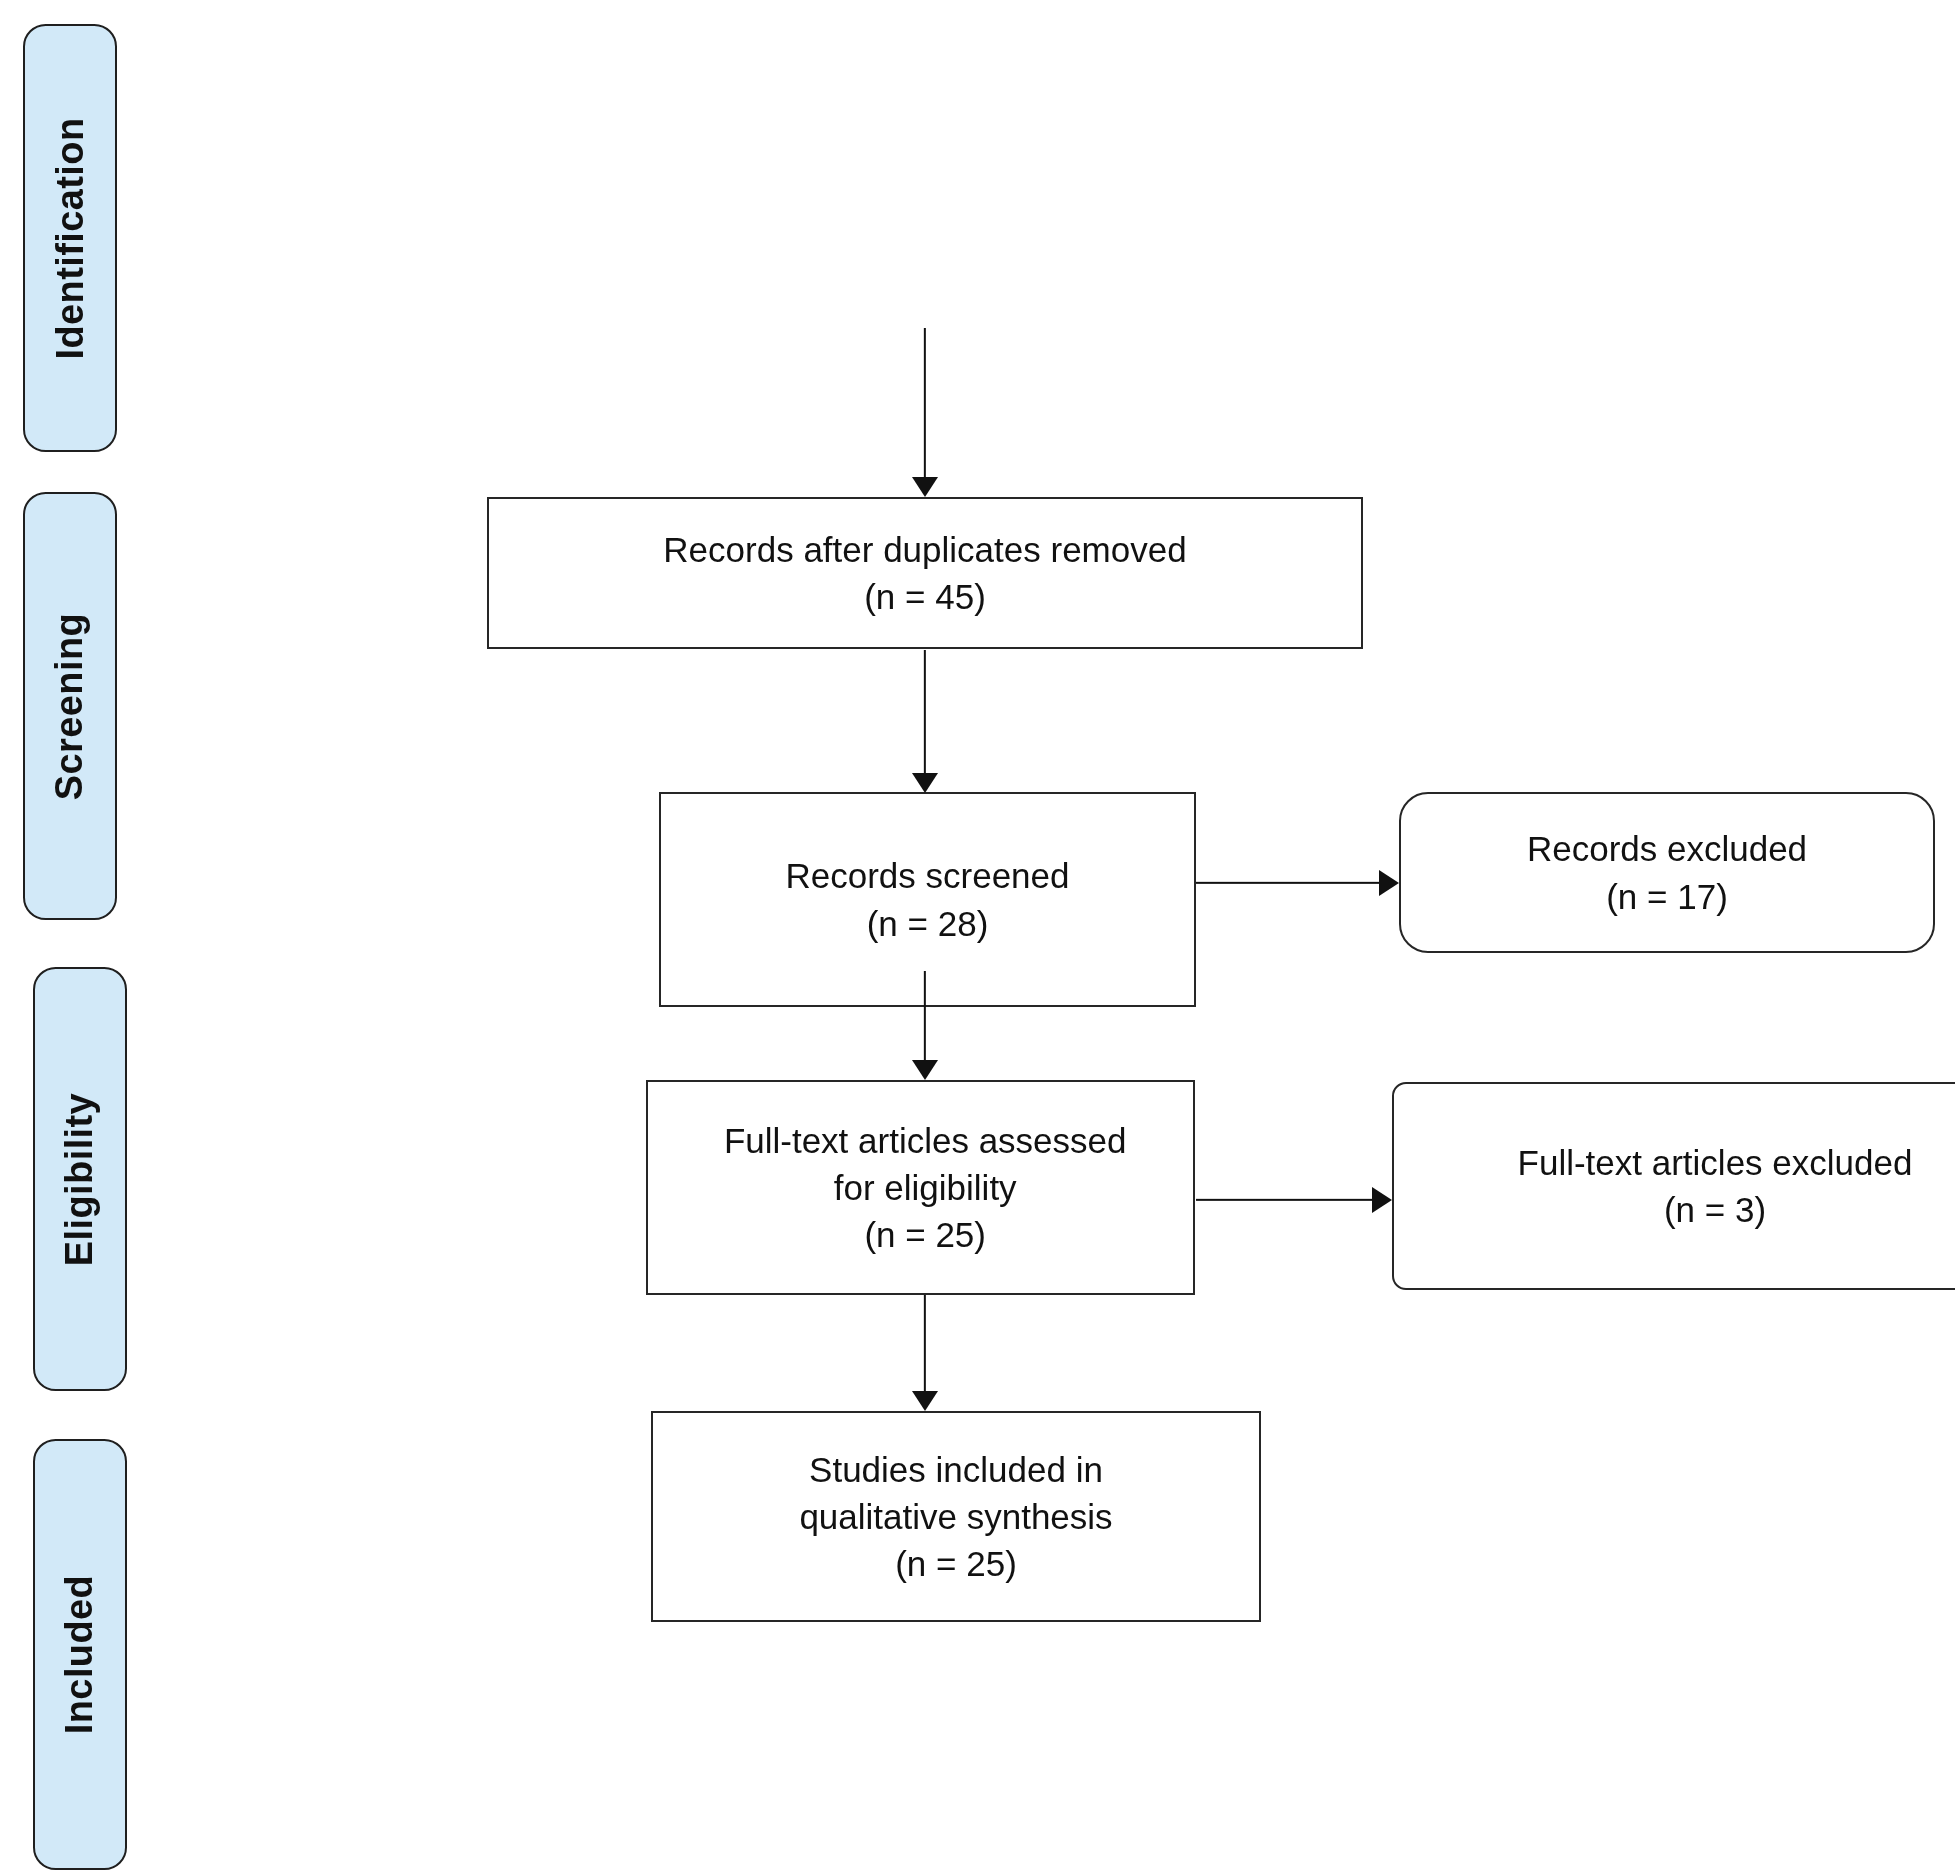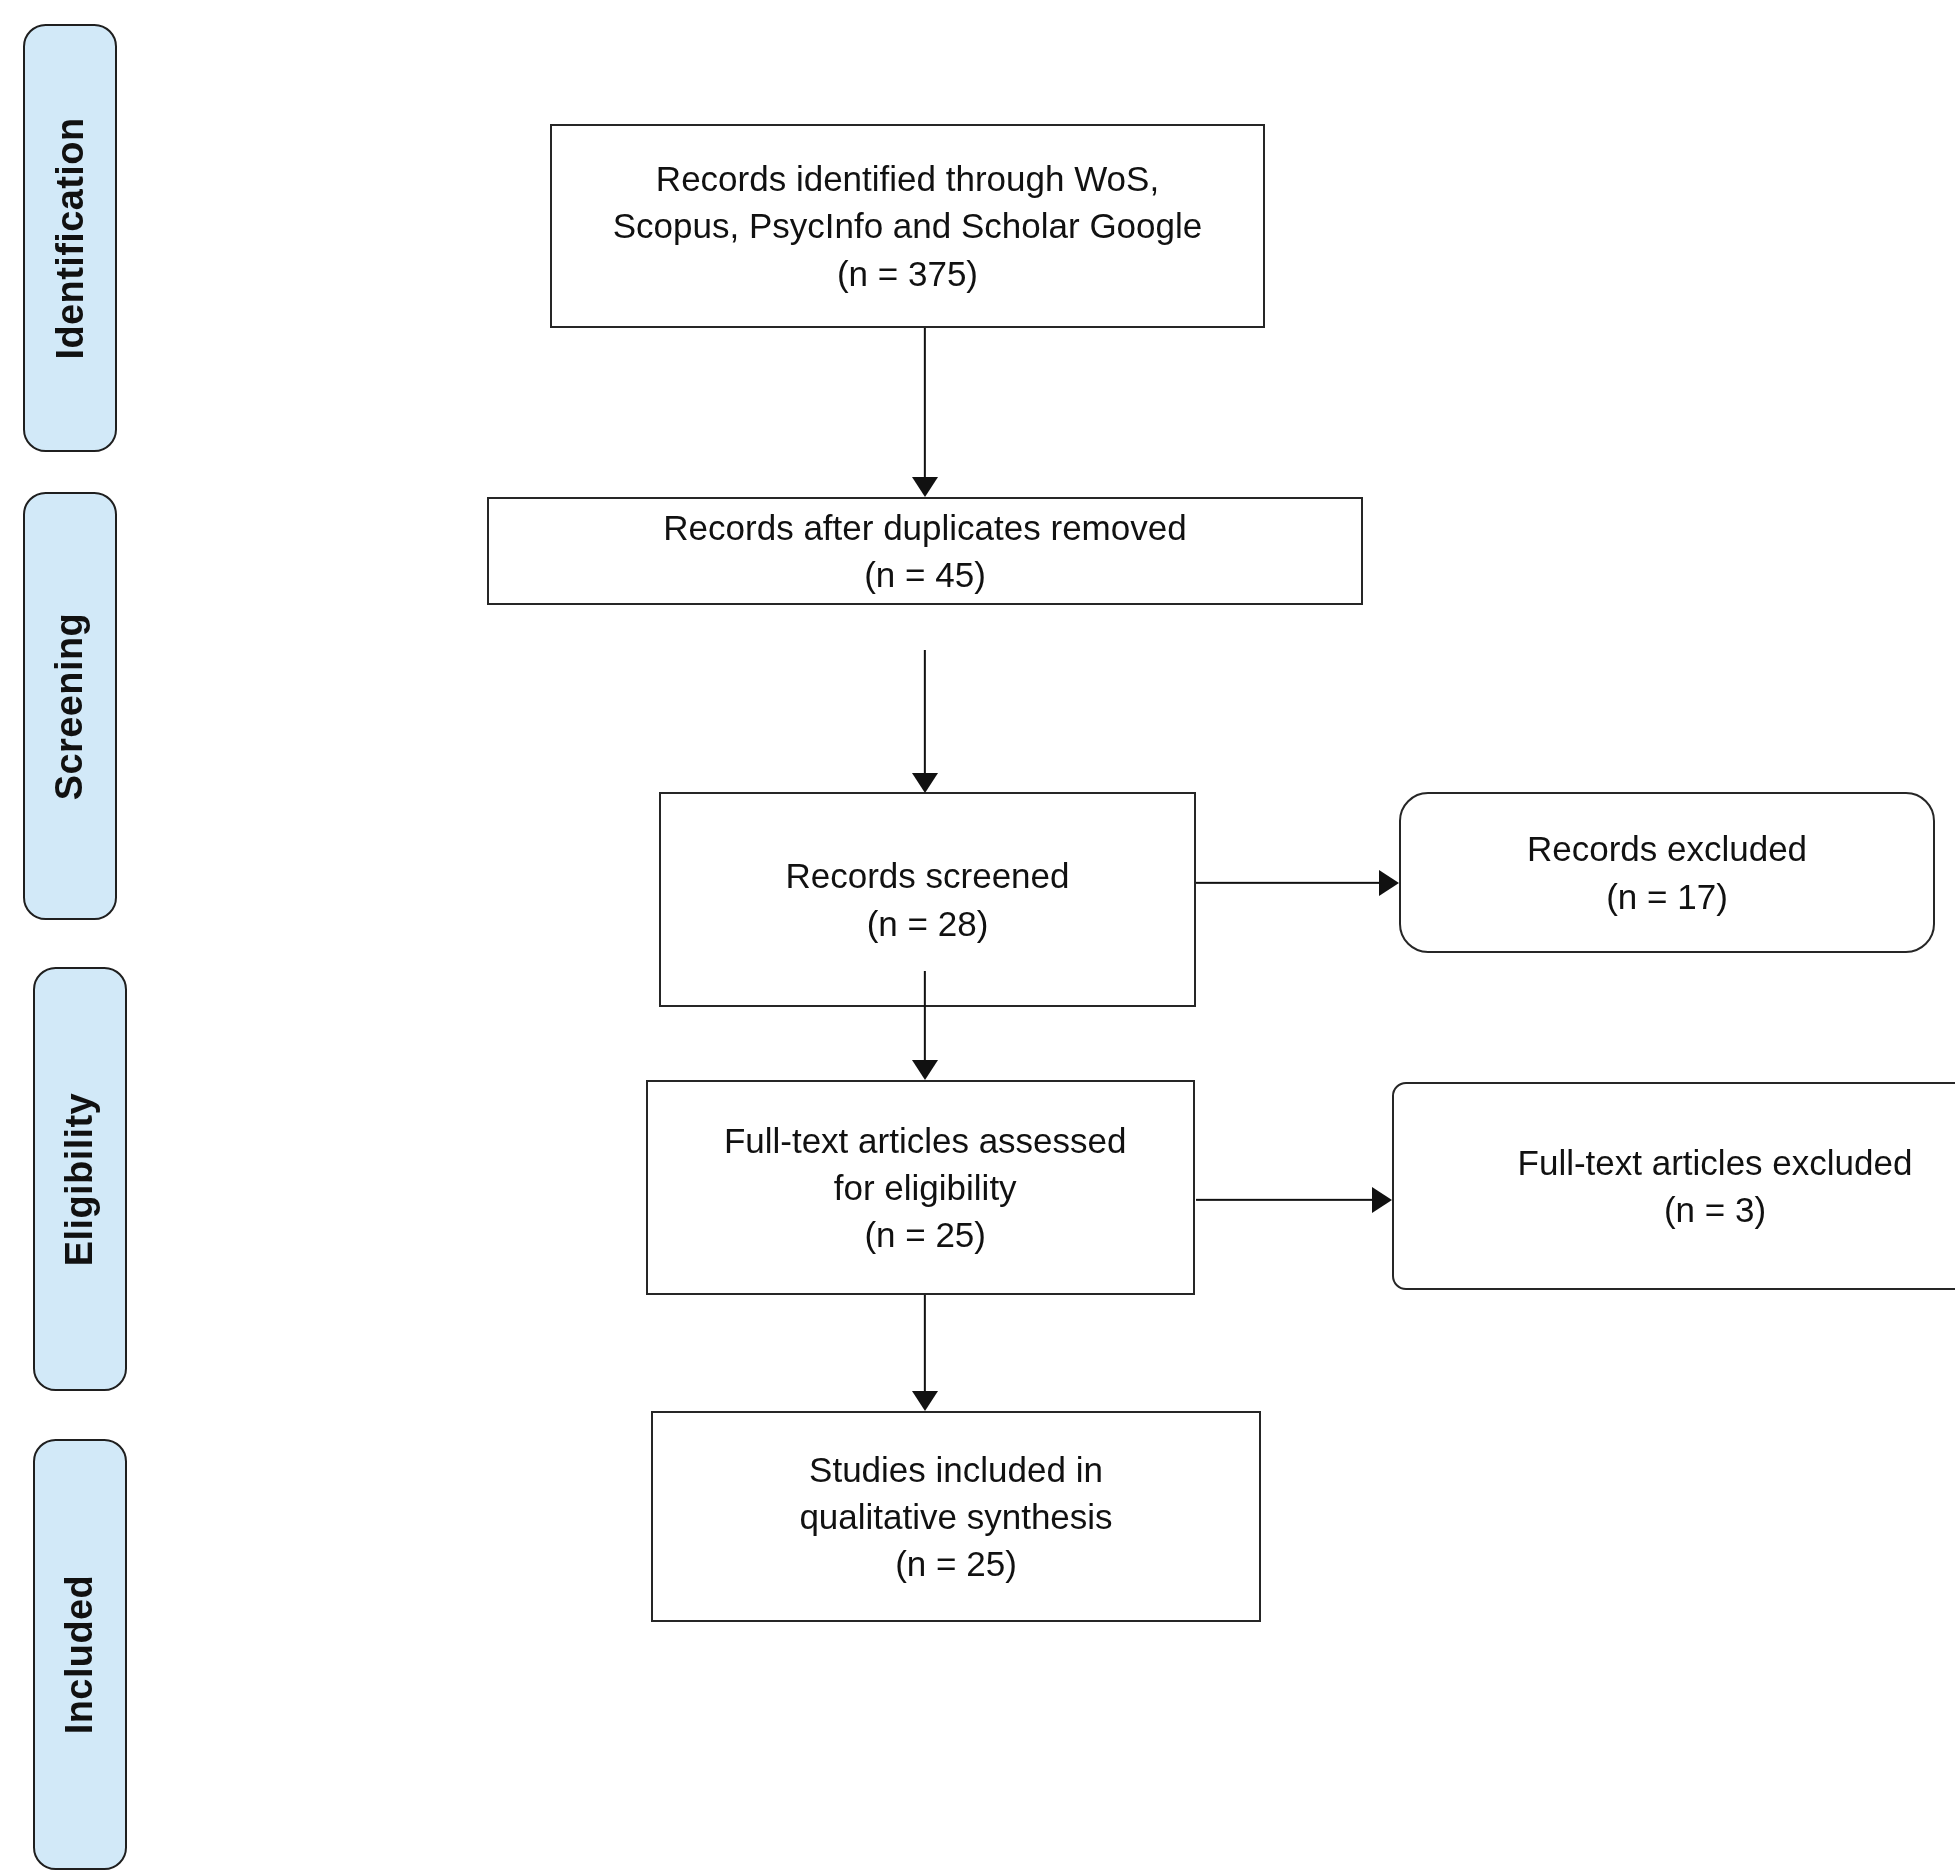--- a/index.html
+++ b/index.html
@@ -56,21 +56,21 @@
     align-items: center;
     justify-content: center;
     text-align: center;
     white-space: pre-line;
     font-size: 35px;
     line-height: 1.35;
     color: var(--text);
     padding: 6px 10.6px;
   }
   .box.b1  { left: 550px;  top: 124px;  width: 715px;  height: 204px; }
-  .box.b2  { left: 487px;  top: 497px;  width: 876px; height: 108px; }
+  .box.b2  { left: 487px;  top: 497px;  width: 876px; height: 152px; }
   .box.b3  { left: 659px;  top: 792px; width: 537px;  height: 215px; }
   .box.b3r { left: 1399px; top: 792px; width: 536px;  height: 161px; border-radius: 29px; }
   .box.b4  { left: 646px;  top: 1080px; width: 549px;  height: 215px; padding-left: 20px; }
   .box.b4r { left: 1392px; top: 1082px; width: 646px;  height: 208px; border-radius: 14px; }
   .box.b5  { left: 651px;  top: 1411px; width: 610px;  height: 211px; }
 
   
   .varrow { position: absolute; width: 27px; }
   .varrow::before {
     content: "";
@@ -129,23 +129,20 @@
   <div class="stage s2">
     <span class="vtext">Screening</span>
   </div>
   <div class="stage s3">
     <span class="vtext">Eligibility</span>
   </div>
   <div class="stage s4">
     <span class="vtext">Included</span>
   </div>
 
-  <div class="box b1">Records identified through WoS,
-Scopus, PsycInfo and Scholar Google
-(n = 375)</div>
   <div class="box b2">Records after duplicates removed
 (n = 45)</div>
   <div class="box b3">Records screened
 (n = 28)</div>
   <div class="box b3r">Records excluded
 (n = 17)</div>
   <div class="box b4">Full-text articles assessed
 for eligibility
 (n = 25)</div>
   <div class="box b4r">Full-text articles excluded

